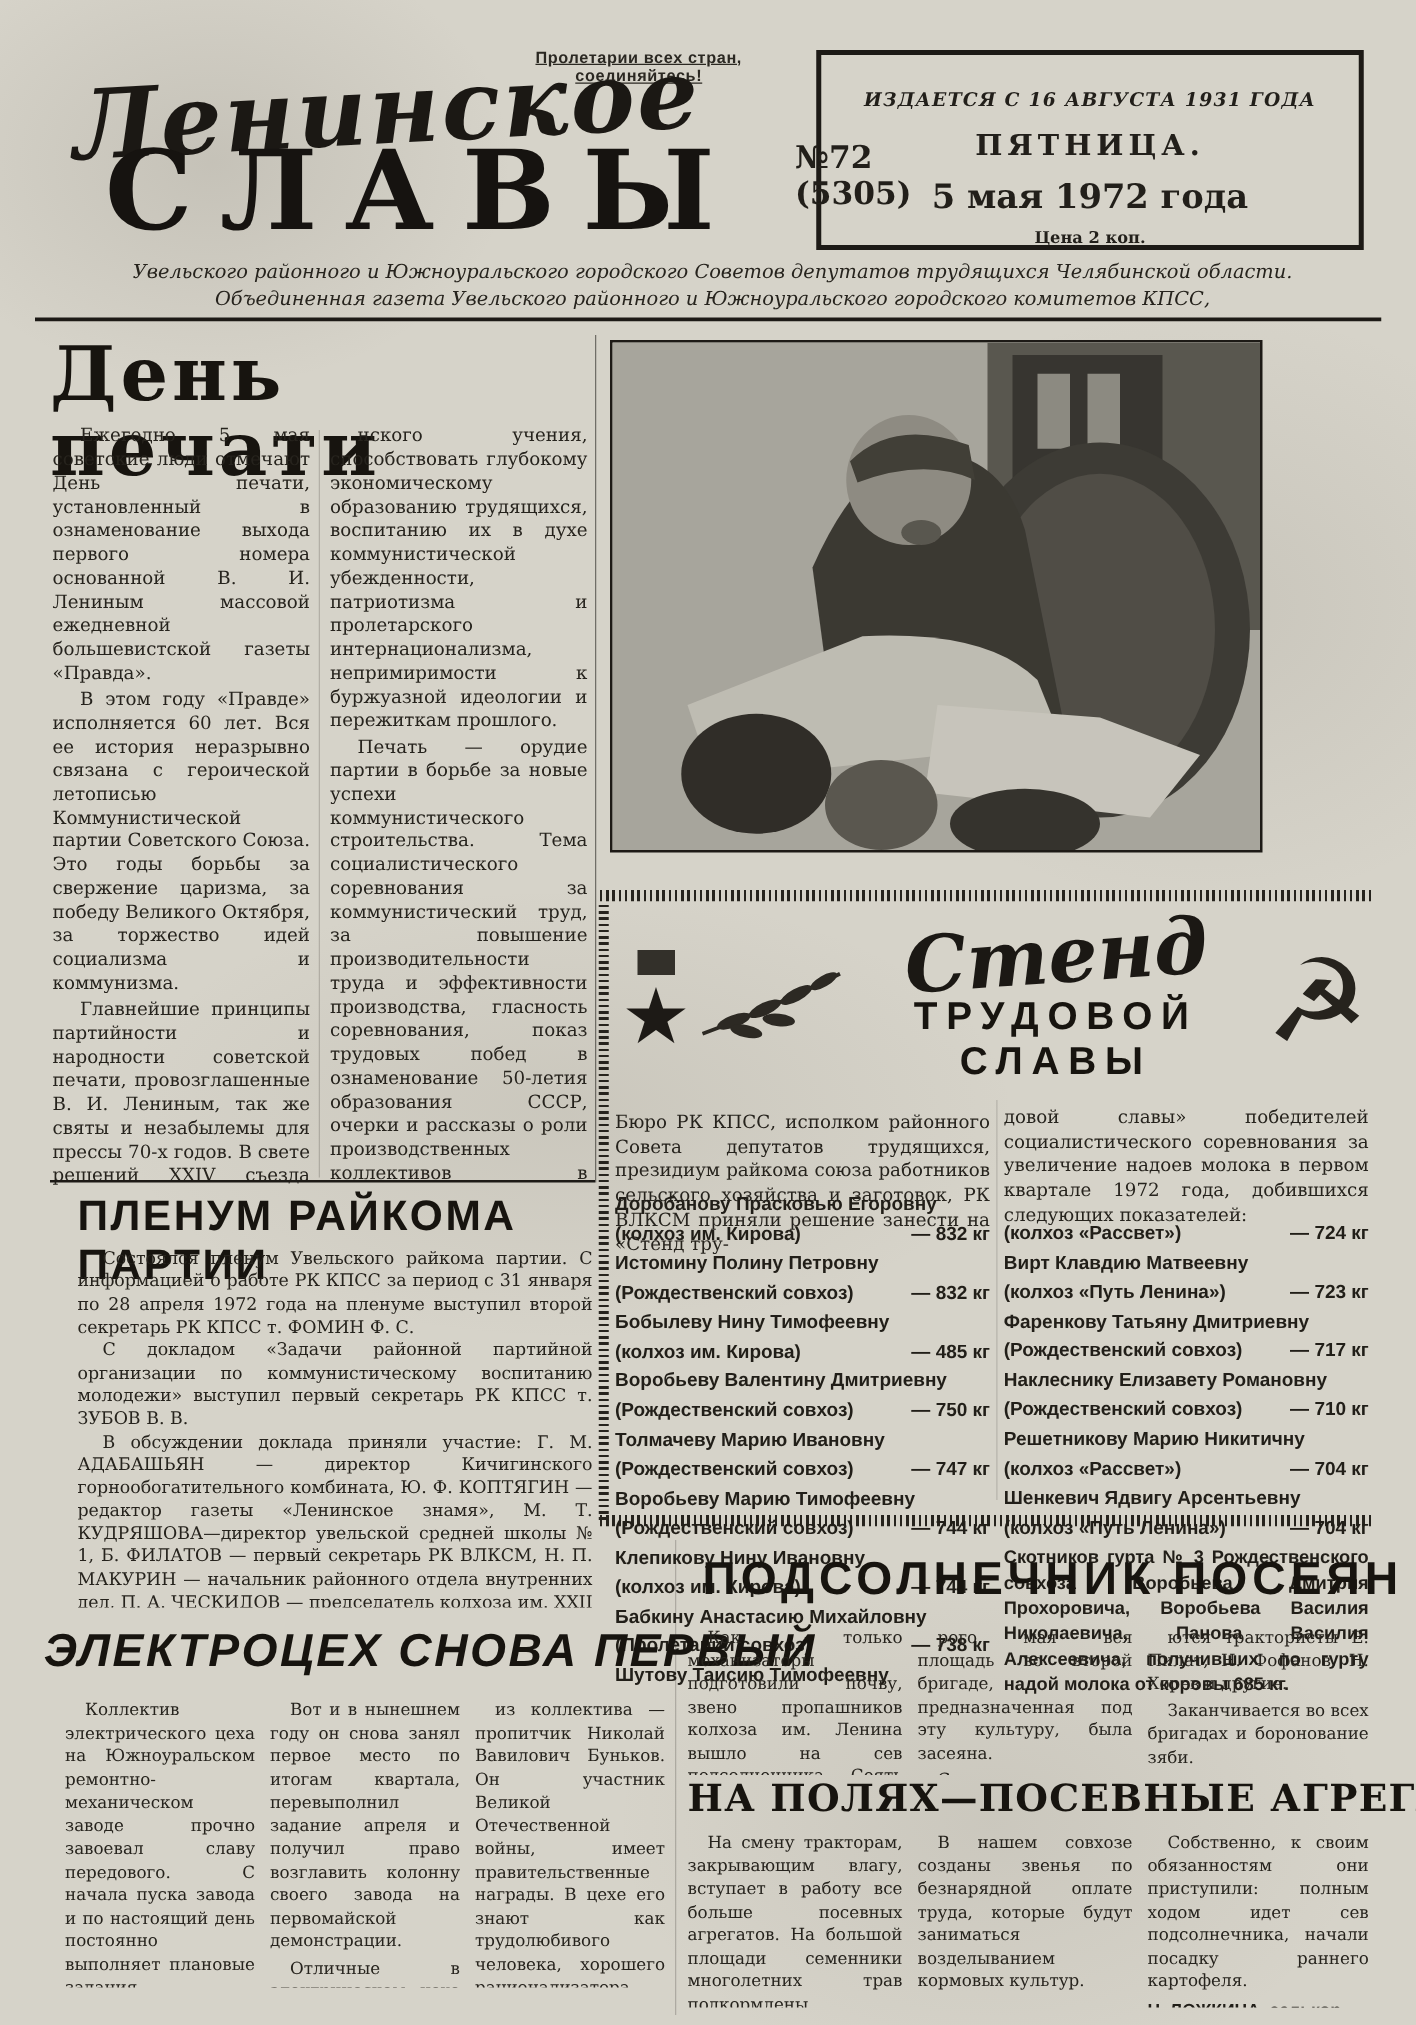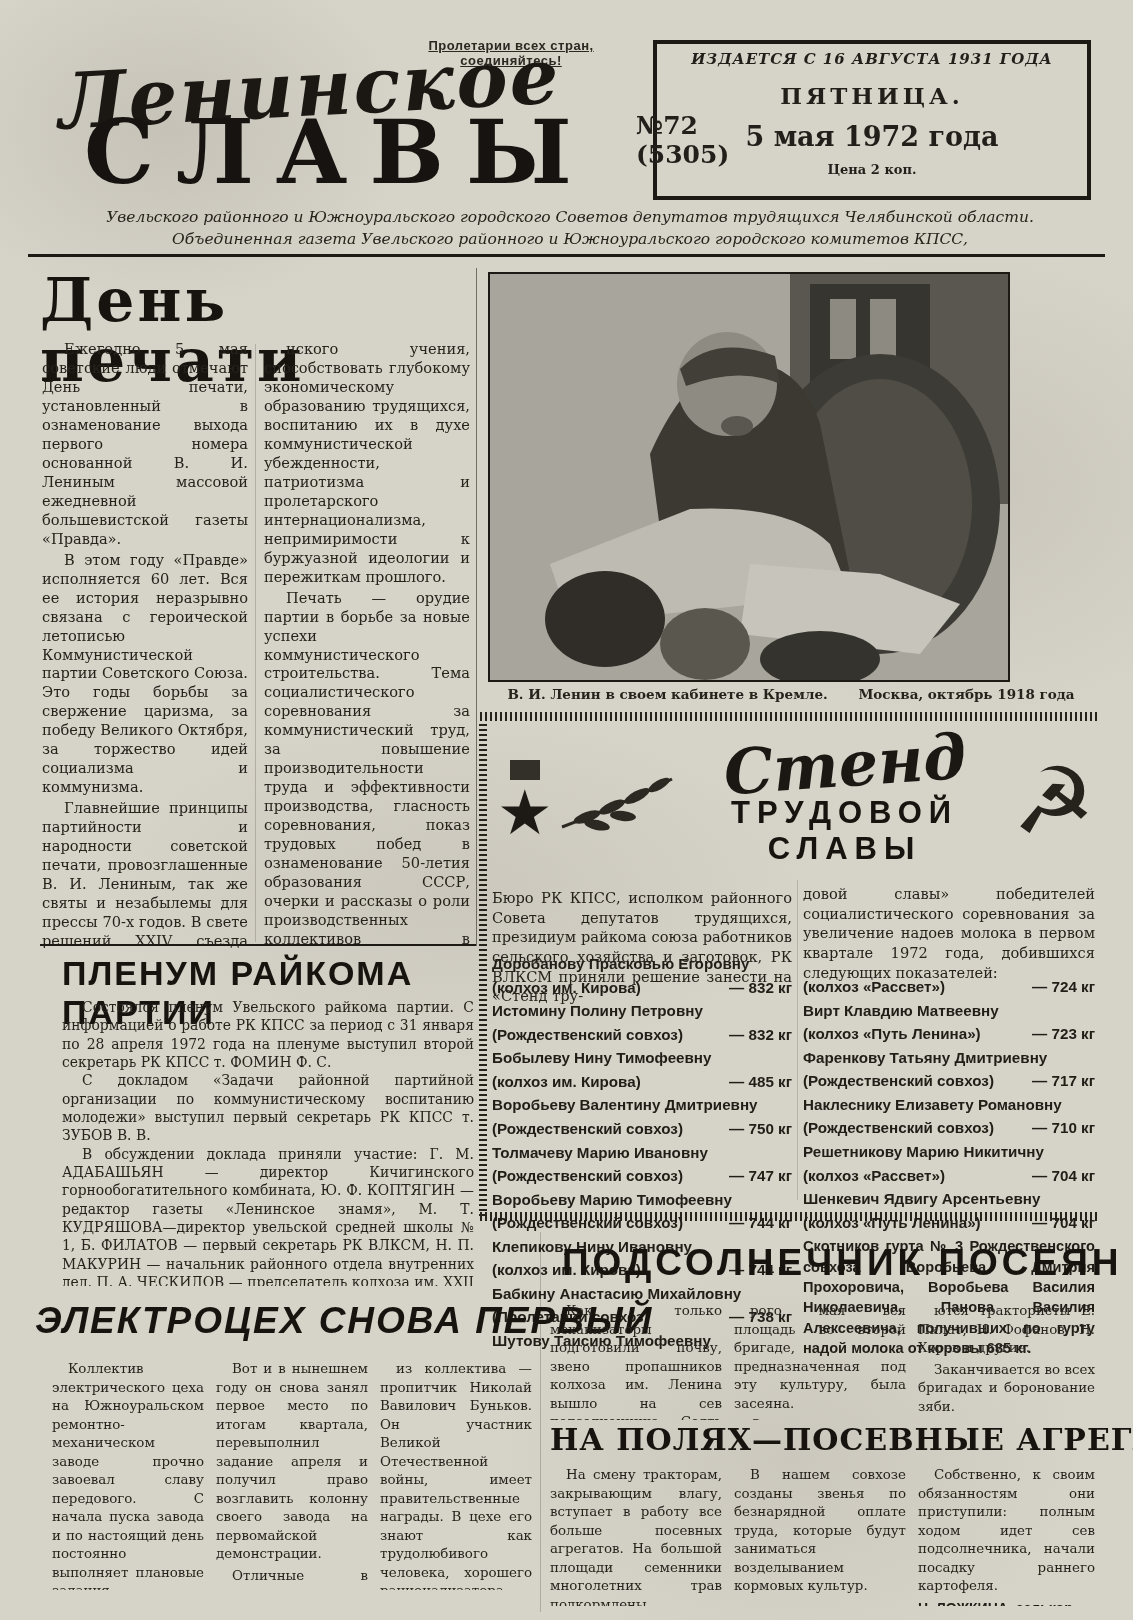--- a/index.html
+++ b/index.html
@@ -17,21 +17,21 @@
   }
   .abs{position:absolute;}
   
   .slogan{font-family:"Liberation Sans",sans-serif;font-weight:bold;font-size:13px;
     text-decoration:underline;letter-spacing:.5px;color:#2b2822;}
   .title-script{font-family:"DejaVu Serif",serif;font-style:italic;font-weight:bold;
     font-size:77px;transform:rotate(-3deg);letter-spacing:2px;color:#1b1814;line-height:1;}
   .title-block{font-family:"DejaVu Serif",serif;font-weight:bold;font-size:88px;
     letter-spacing:22px;color:#161310;line-height:1;}
   .issue-no{font-family:"DejaVu Serif",serif;font-weight:bold;font-size:25px;line-height:1.15;}
-  .info-box{border:4px solid #1d1a16;text-align:center;padding-top:6px;box-sizing:border-box;}
+  .info-box{border:4px solid #1d1a16;text-align:center;padding-top:27px;box-sizing:border-box;}
   .info-since{font-style:italic;font-weight:bold;font-size:15px;letter-spacing:1px;}
   .info-weekday{font-weight:bold;font-size:23px;letter-spacing:4px;margin-top:14px;}
   .info-date{font-weight:bold;font-size:27px;margin-top:12px;}
   .info-price{font-weight:bold;font-size:13px;margin-top:10px;}
   .subtitle{font-style:italic;font-size:15.5px;text-align:center;line-height:1.45;color:#26231d;}
   .rule-h{background:#1d1a16;}
   .rule-v{background:rgba(30,27,22,.55);}
   
   .bodytext{font-size:14.6px;line-height:1.3;text-align:justify;color:#26231d;overflow:hidden;}
   .bodytext p{margin:0 0 2px 0;text-indent:22px;}
@@ -135,24 +135,20 @@
       <path d="M190 95 Q225 60 285 82 L290 110 Q250 92 196 112 Z" fill="#3a372f"></path>
       <ellipse cx="247" cy="152" rx="16" ry="10" fill="#55524a"></ellipse>
       <path d="M60 290 L200 235 Q300 230 340 270 L360 320 L80 350 Z" fill="#c8c5bb"></path>
       <path d="M260 290 L390 300 L470 330 L430 380 L250 360 Z" fill="#d2cfc5"></path>
       <ellipse cx="115" cy="345" rx="60" ry="48" fill="#26231e"></ellipse>
       <ellipse cx="215" cy="370" rx="45" ry="36" fill="#56534b"></ellipse>
       <ellipse cx="330" cy="385" rx="60" ry="28" fill="#2c2a24"></ellipse>
       <rect x="0" y="0" width="518" height="406" fill="#7d7a72" opacity="0.12"></rect>
     </svg>
   </div>
-  <div class="abs caption" style="left:488px;top:686px;width:606px;">
-    <span>В. И. Ленин в своем кабинете в Кремле.</span>
-    <span class="cap2">Москва, октябрь 1918 года</span>
-  </div>
 
   <div class="abs ticks-h" style="left:480px;top:712px;width:617px;height:9px;"></div>
   <div class="abs ticks-v" style="left:479px;top:724px;width:8px;height:492px;"></div>
   <div class="abs ticks-h" style="left:480px;top:1212px;width:617px;height:9px;"></div>
 
   <div class="abs banner" style="left:497px;top:737px;width:598px;height:130px;">
     <div style="text-align:center;">
       <div class="banner-medal"></div>
       <div class="banner-star">★</div>
     </div>

